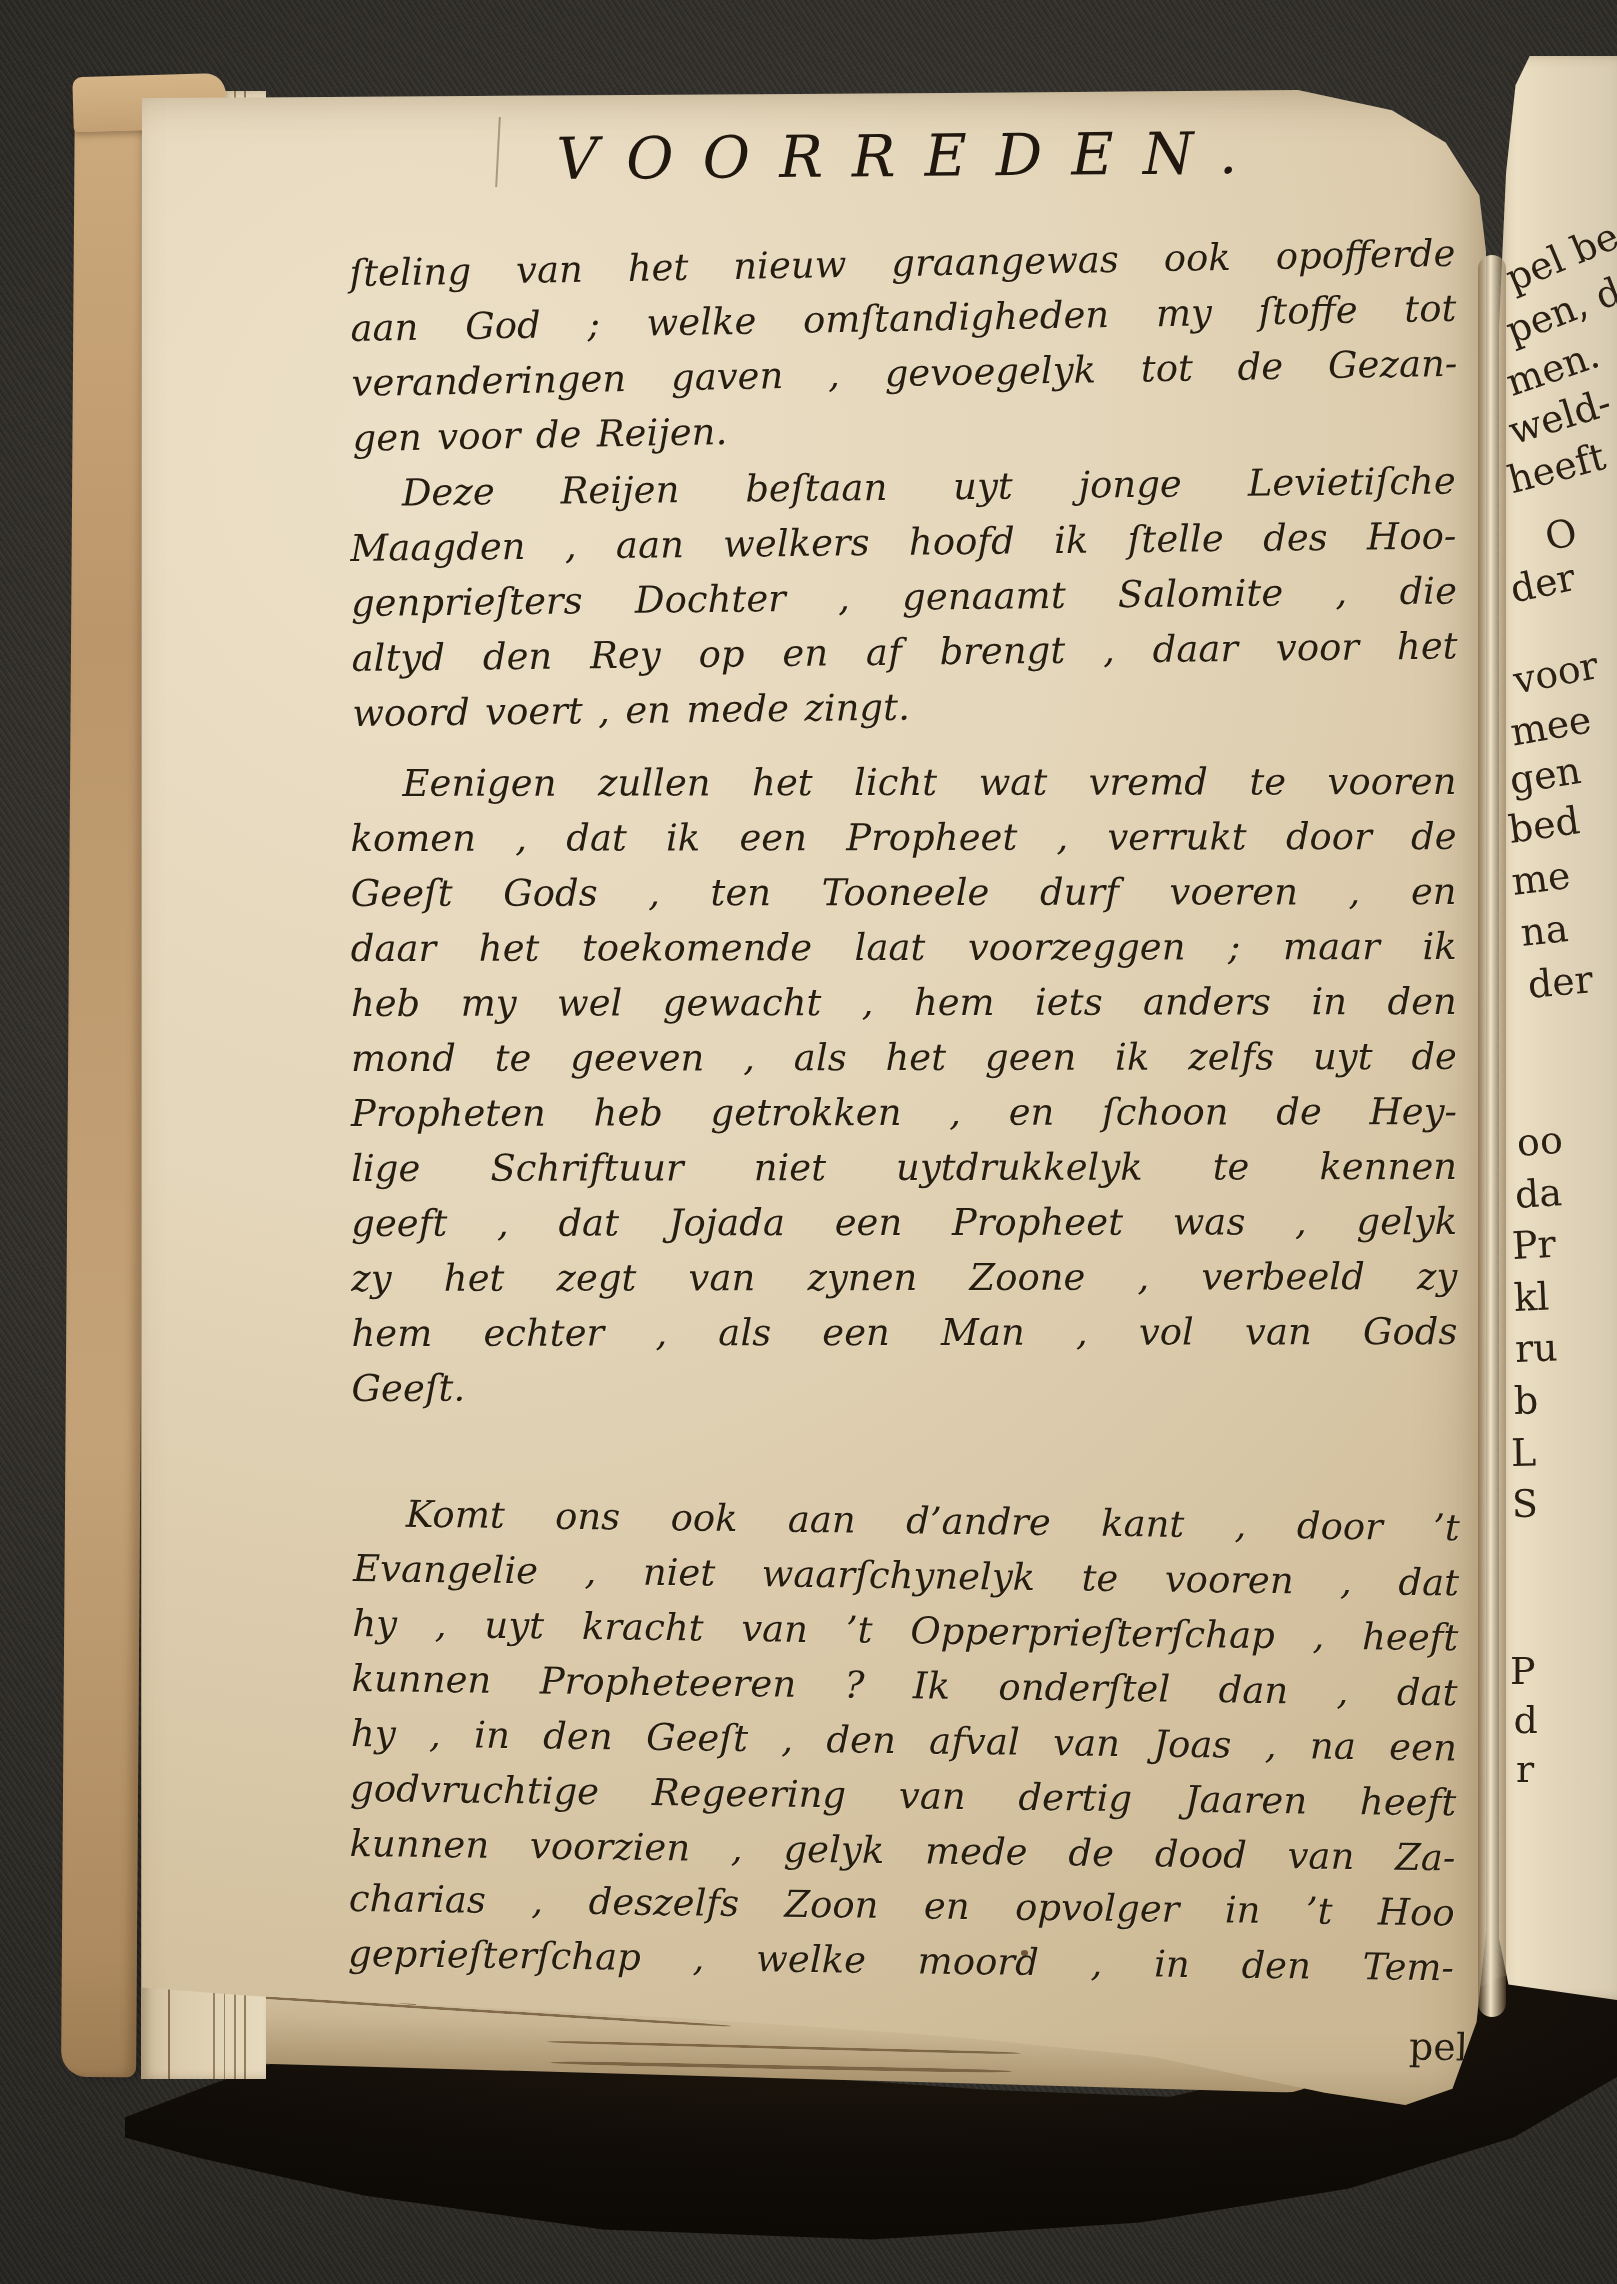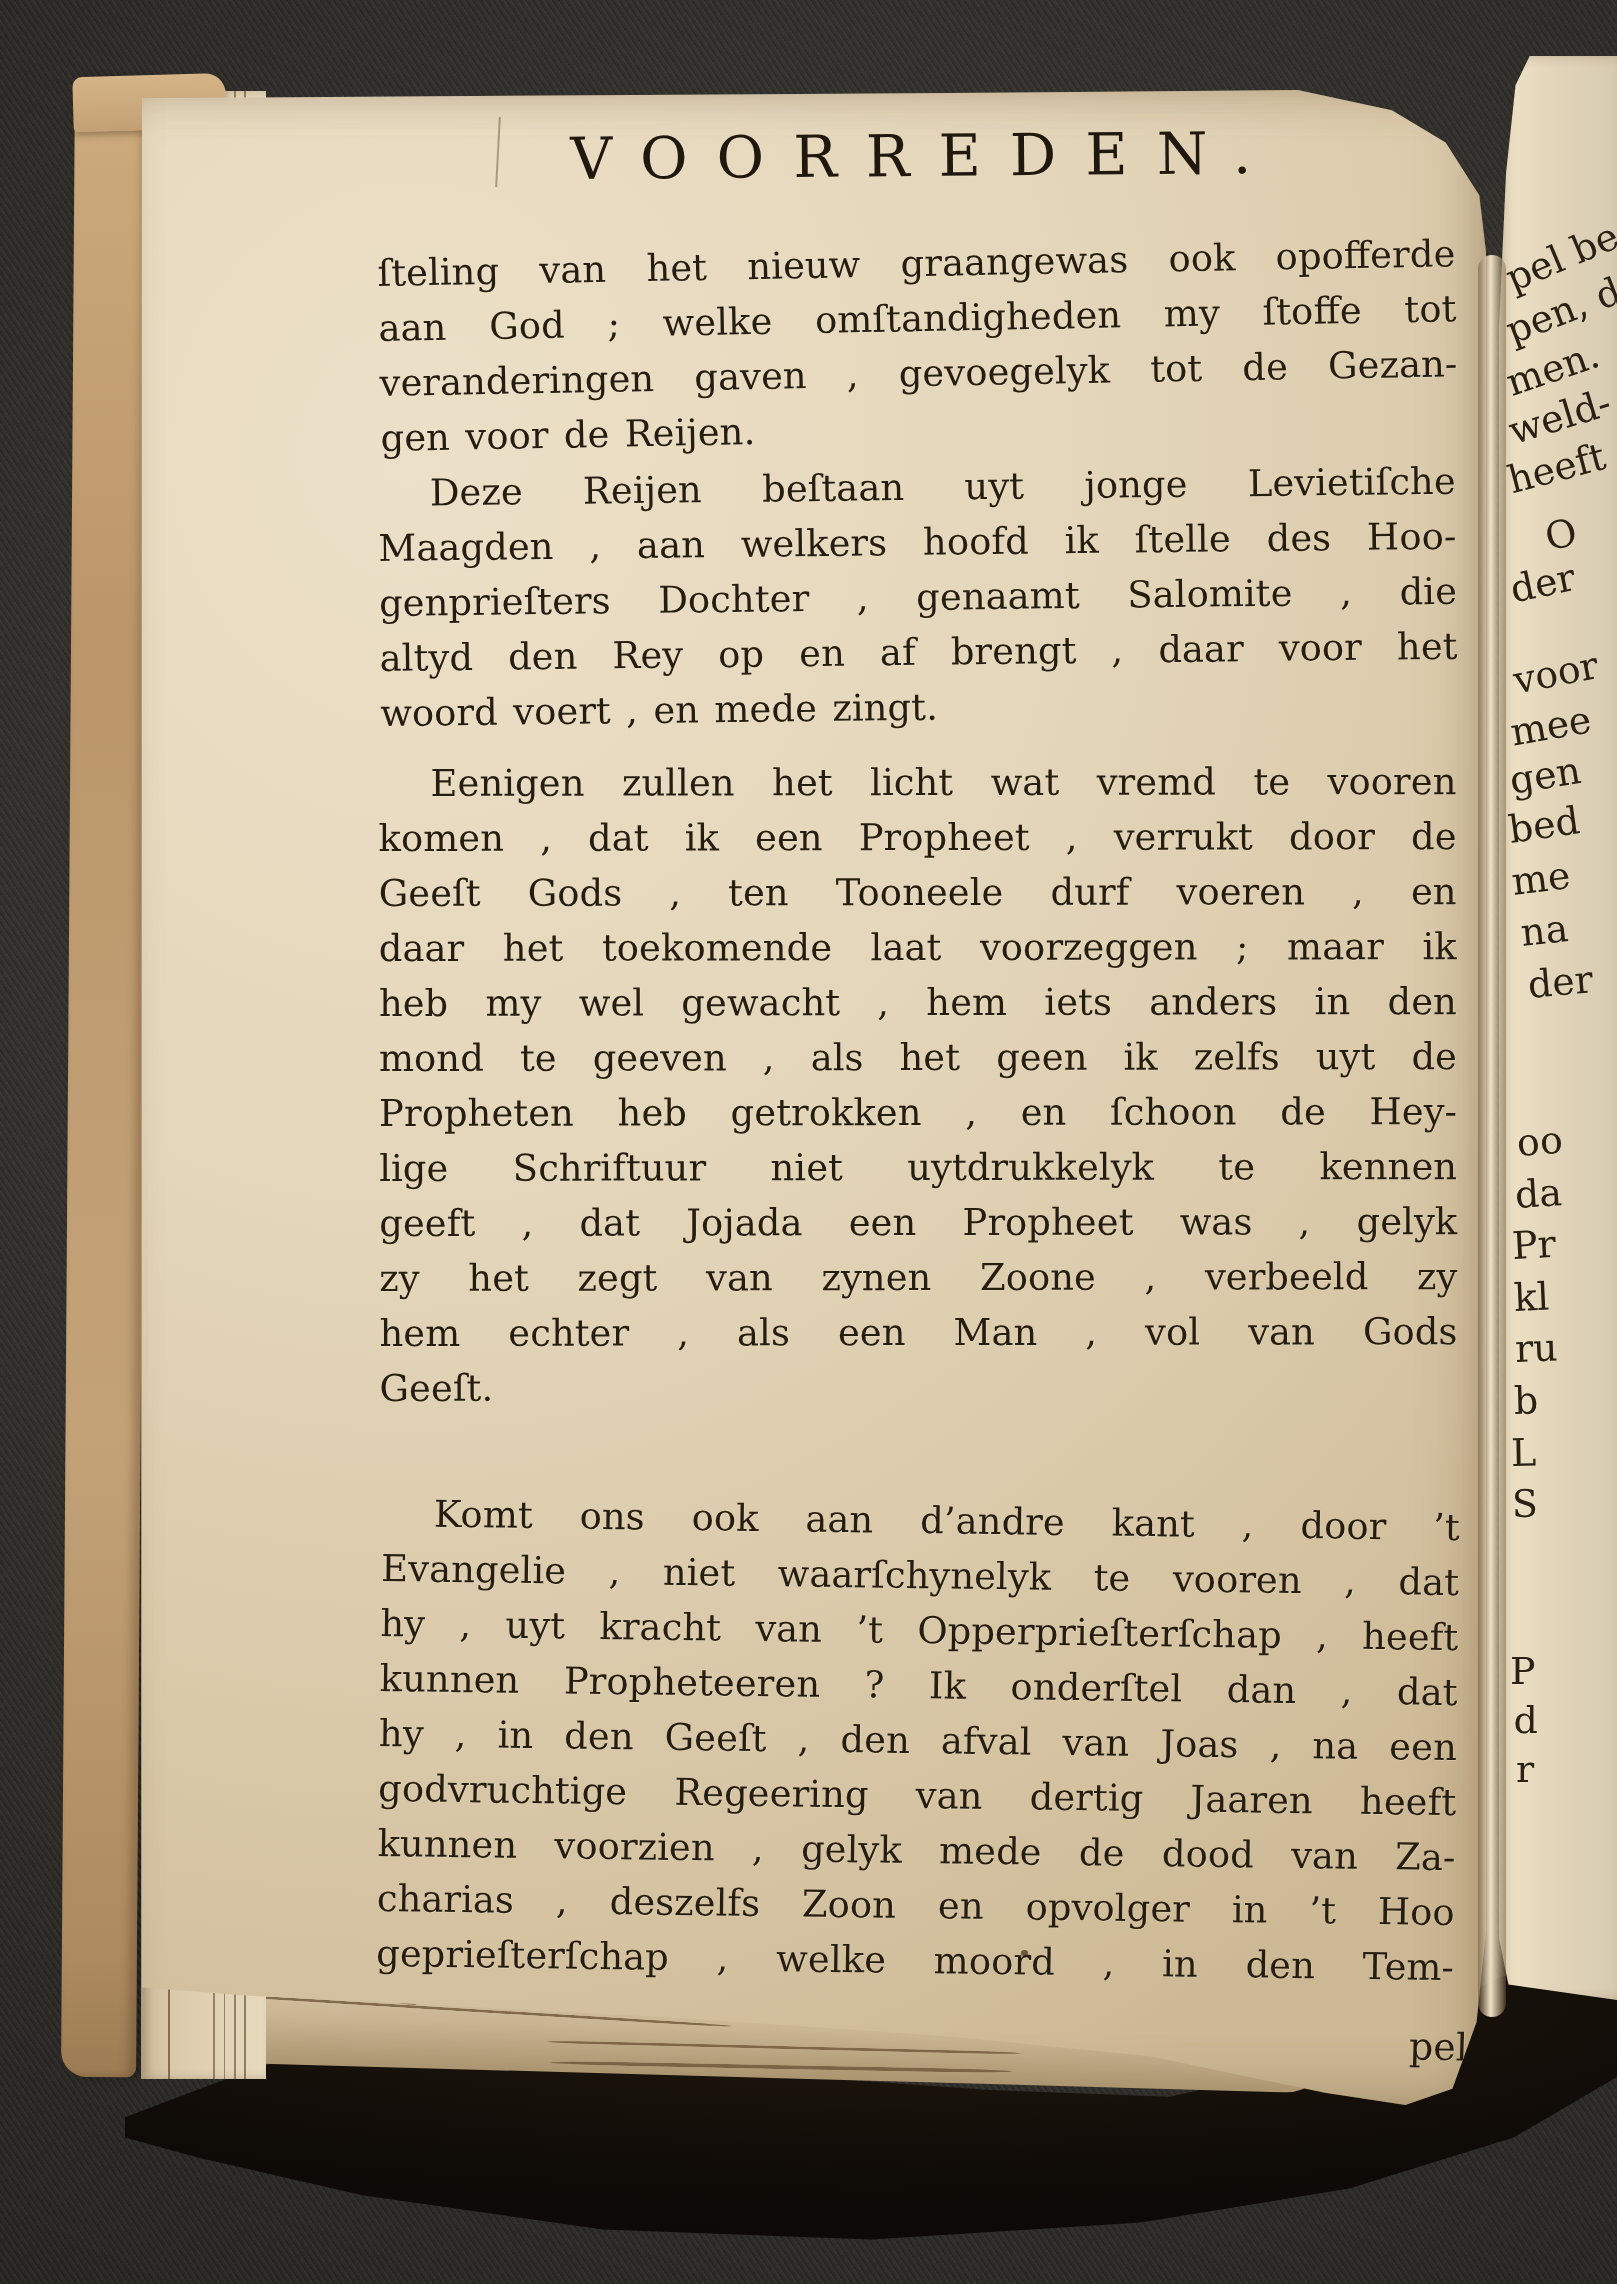--- a/index.html
+++ b/index.html
@@ -68,21 +68,21 @@
     box-shadow:inset -33px 0 58px -25.5px rgba(110,85,50,0.4),
                inset 0 36px 49px -36px rgba(120,95,60,0.35),
                inset 0 -55px 61px -43px rgba(110,85,55,0.4);
   }
   .crease{position:absolute; left:355px; top:27px; width:1.8px; height:70px;
     background:rgba(90,70,45,0.45); transform:rotate(3deg);}
   .speck{position:absolute; border-radius:50%; background:#6d573a;}
   .speck.s1{left:879px; top:1860px; width:6.7px; height:5.5px;}
   .speck.s2{left:276px; top:1938px; width:4.9px; height:4.3px; opacity:.7;}
   
-  .text-area{position:absolute; left:237px; right:29px; top:32px; color:#261d11;}
+  .text-area{position:absolute; left:209px; right:29px; top:32px; color:#261d11;font-style:italic;}
   .page-title{
     text-align:center; font-size:58px; letter-spacing:0.5em; padding-left:0.25em;
     transform:rotate(-0.5deg); color:#20180e;
     text-shadow:0.6px 0.6px 0.3px rgba(245,235,210,0.45);
   }
   .text-column{margin-top:56px;}
   .para{transform-origin:0 50%;}
   .para:nth-child(1){transform:rotate(-1.05deg);}
   .para:nth-child(2){transform:rotate(-0.65deg);}
   .para:nth-child(3){transform:rotate(-0.1deg); margin-top:15px;}

